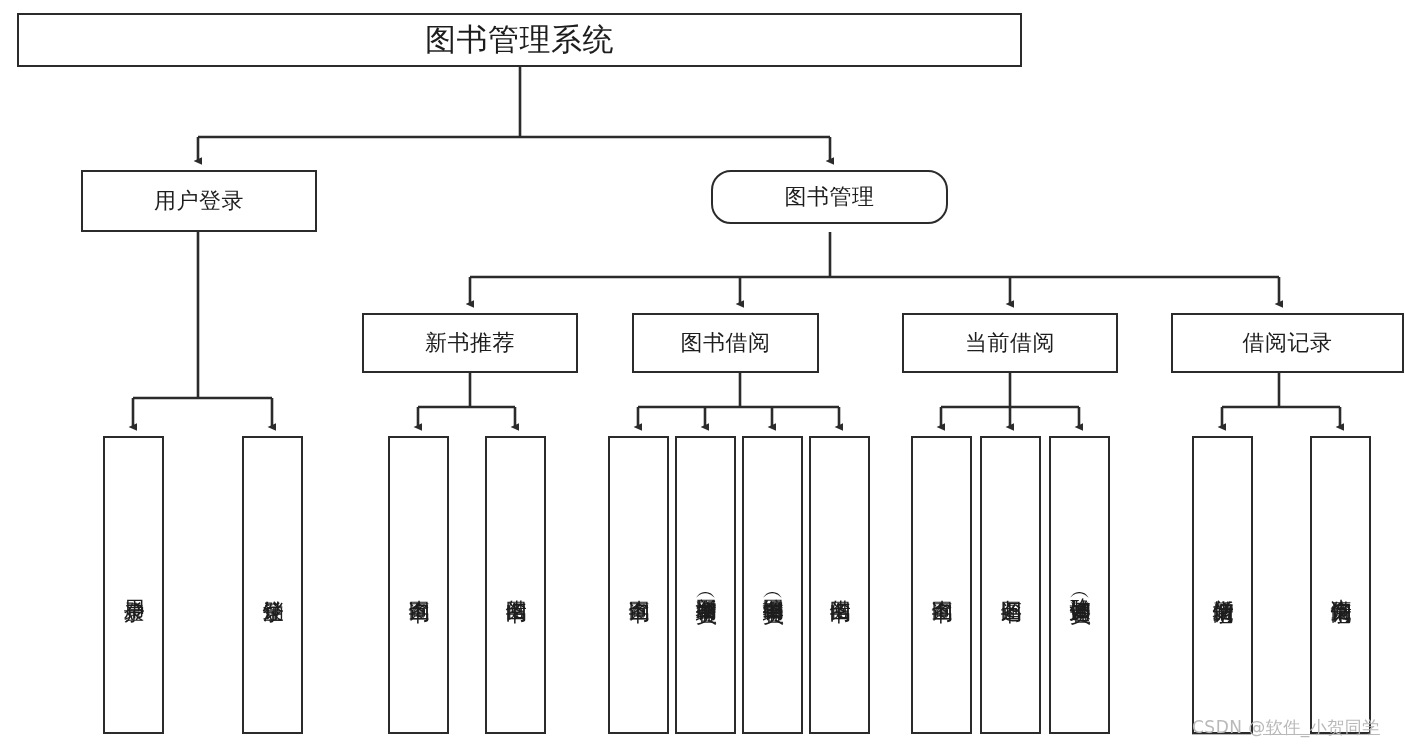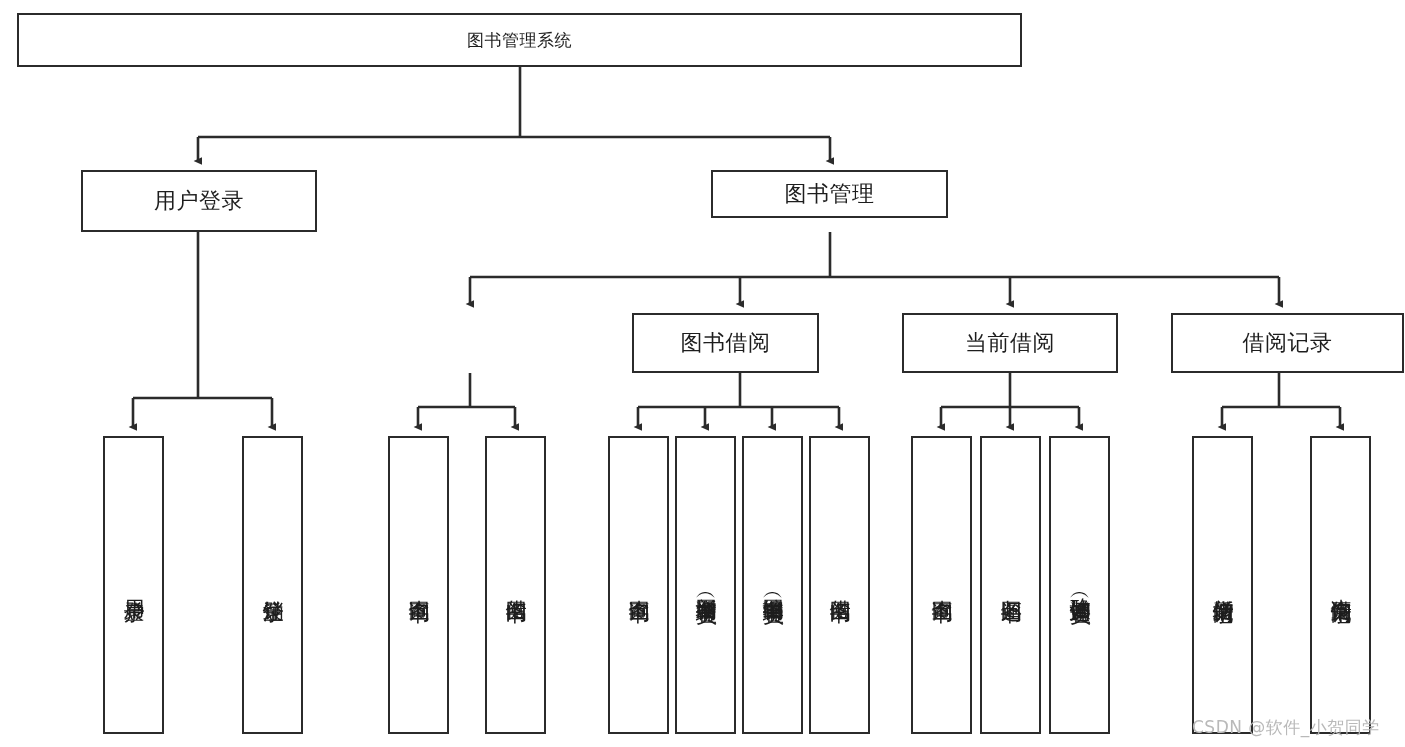--- a/index.html
+++ b/index.html
@@ -36,21 +36,21 @@
     justify-content: center;
     color: #1d1d1d;
   }
   .node-h {
     font-size: 22px;
     line-height: 1.2;
     letter-spacing: 0.5px;
     white-space: nowrap;
   }
   .node-root {
-    font-size: 17px;
+    font-size: 31px;
   }
   .node-leaf {
     font-size: 21px;
     line-height: 1.32;
     letter-spacing: 1px;
     writing-mode: vertical-rl;
     text-orientation: upright;
     -webkit-writing-mode: vertical-rl;
     padding: 4px 0;
     text-align: center;
@@ -58,20 +58,21 @@
   .node-leaf > span {
     display: block;
   }
   .watermark {
     position: absolute;
     font-size: 17px;
     color: #b9b9b9;
     white-space: nowrap;
     letter-spacing: 0.5px;
     user-select: none;
+    text-decoration: underline;
   }
 </style>
 </head>
 <body>
 
 <div id="diagram-root">
 
   <svg id="edges-layer" viewBox="0 0 1405 747" width="1405" height="747" aria-hidden="true">
     <defs>
       <marker id="arrowhead" markerWidth="9" markerHeight="9" refX="4.2" refY="4.4" orient="auto" markerUnits="userSpaceOnUse">
@@ -122,24 +123,27 @@
     </g>
   </svg>
 
   <div class="node node-h node-root" style="left:17px; top:13px; width:1005px; height:54px;">
     <span>图书管理系统</span>
   </div>
 
   <div class="node node-h" style="left:81px; top:170px; width:236px; height:62px;">
     <span>用户登录</span>
   </div>
-  <div class="node node-h" style="left:711px; top:170px; width:237px; height:48px;">
+  <div class="node node-h" style="left:711px; top:170px; width:237px; height:54px;border-radius:20px;">
     <span>图书管理</span>
   </div>
 
+  <div class="node node-h" style="left:362px; top:313px; width:216px; height:60px;">
+    <span>新书推荐</span>
+  </div>
   <div class="node node-h" style="left:632px; top:313px; width:187px; height:60px;">
     <span>图书借阅</span>
   </div>
   <div class="node node-h" style="left:902px; top:313px; width:216px; height:60px;align-items:center;">
     <span>当前借阅</span>
   </div>
   <div class="node node-h" style="left:1171px; top:313px; width:233px; height:60px;">
     <span>借阅记录</span>
   </div>
 

